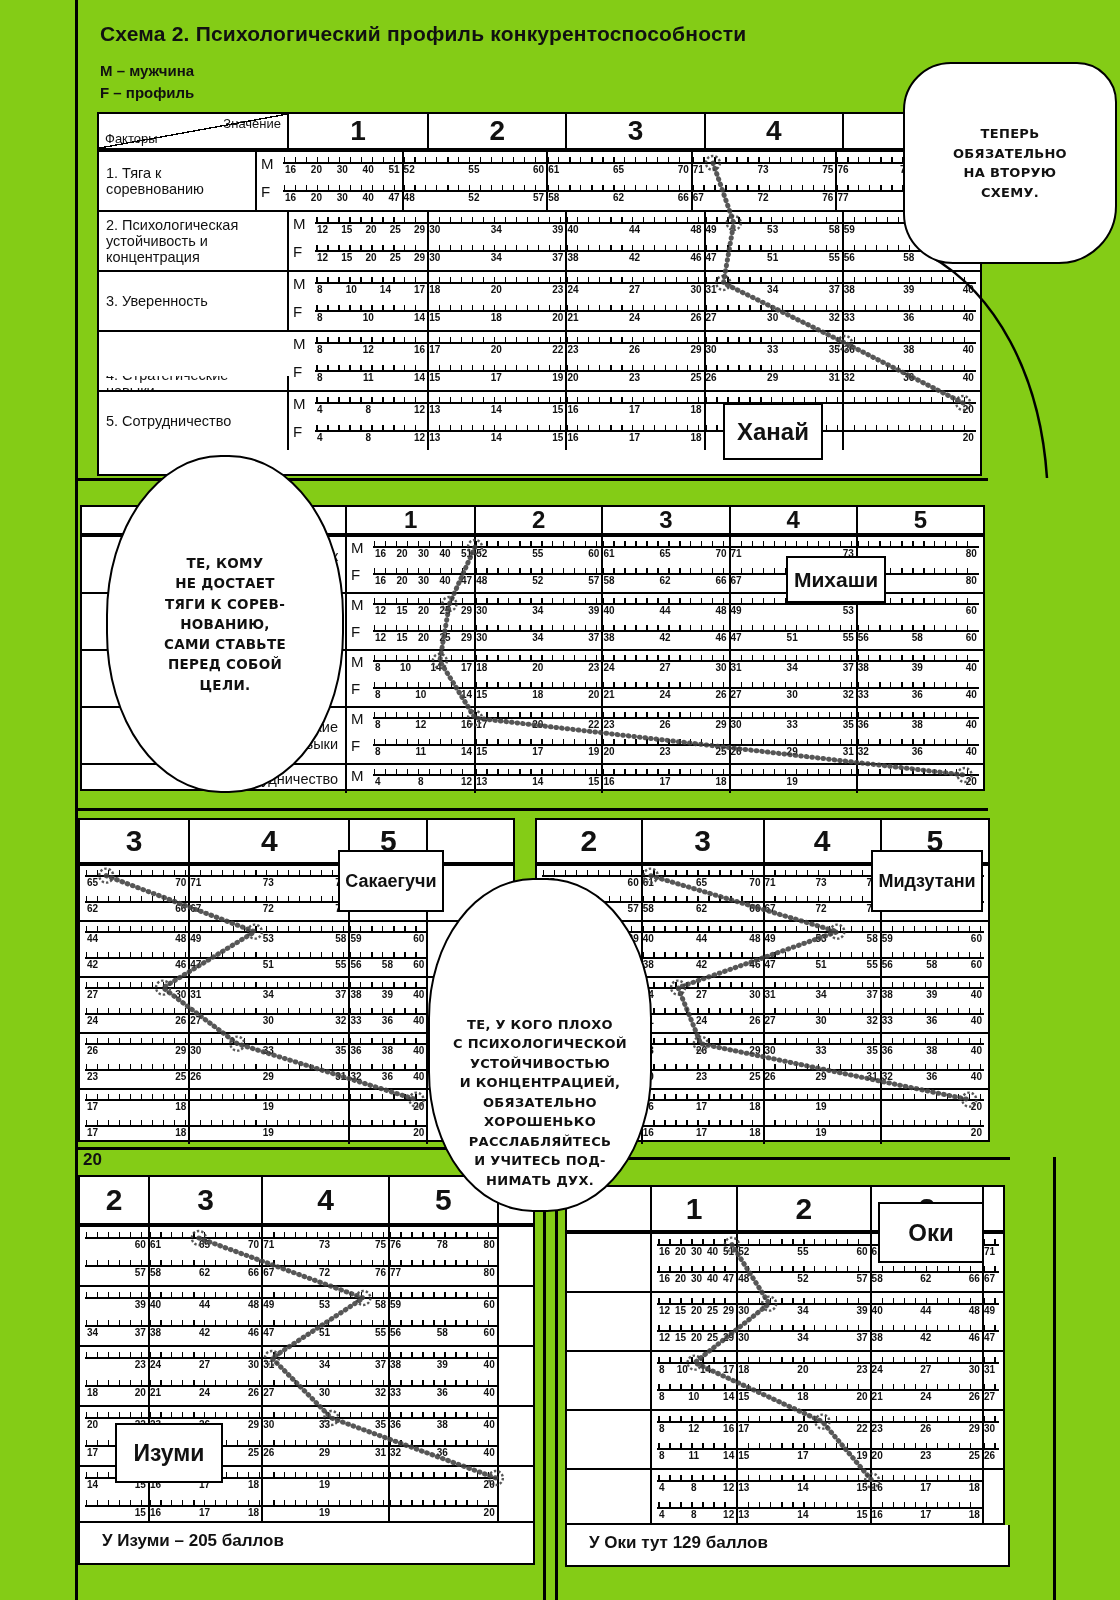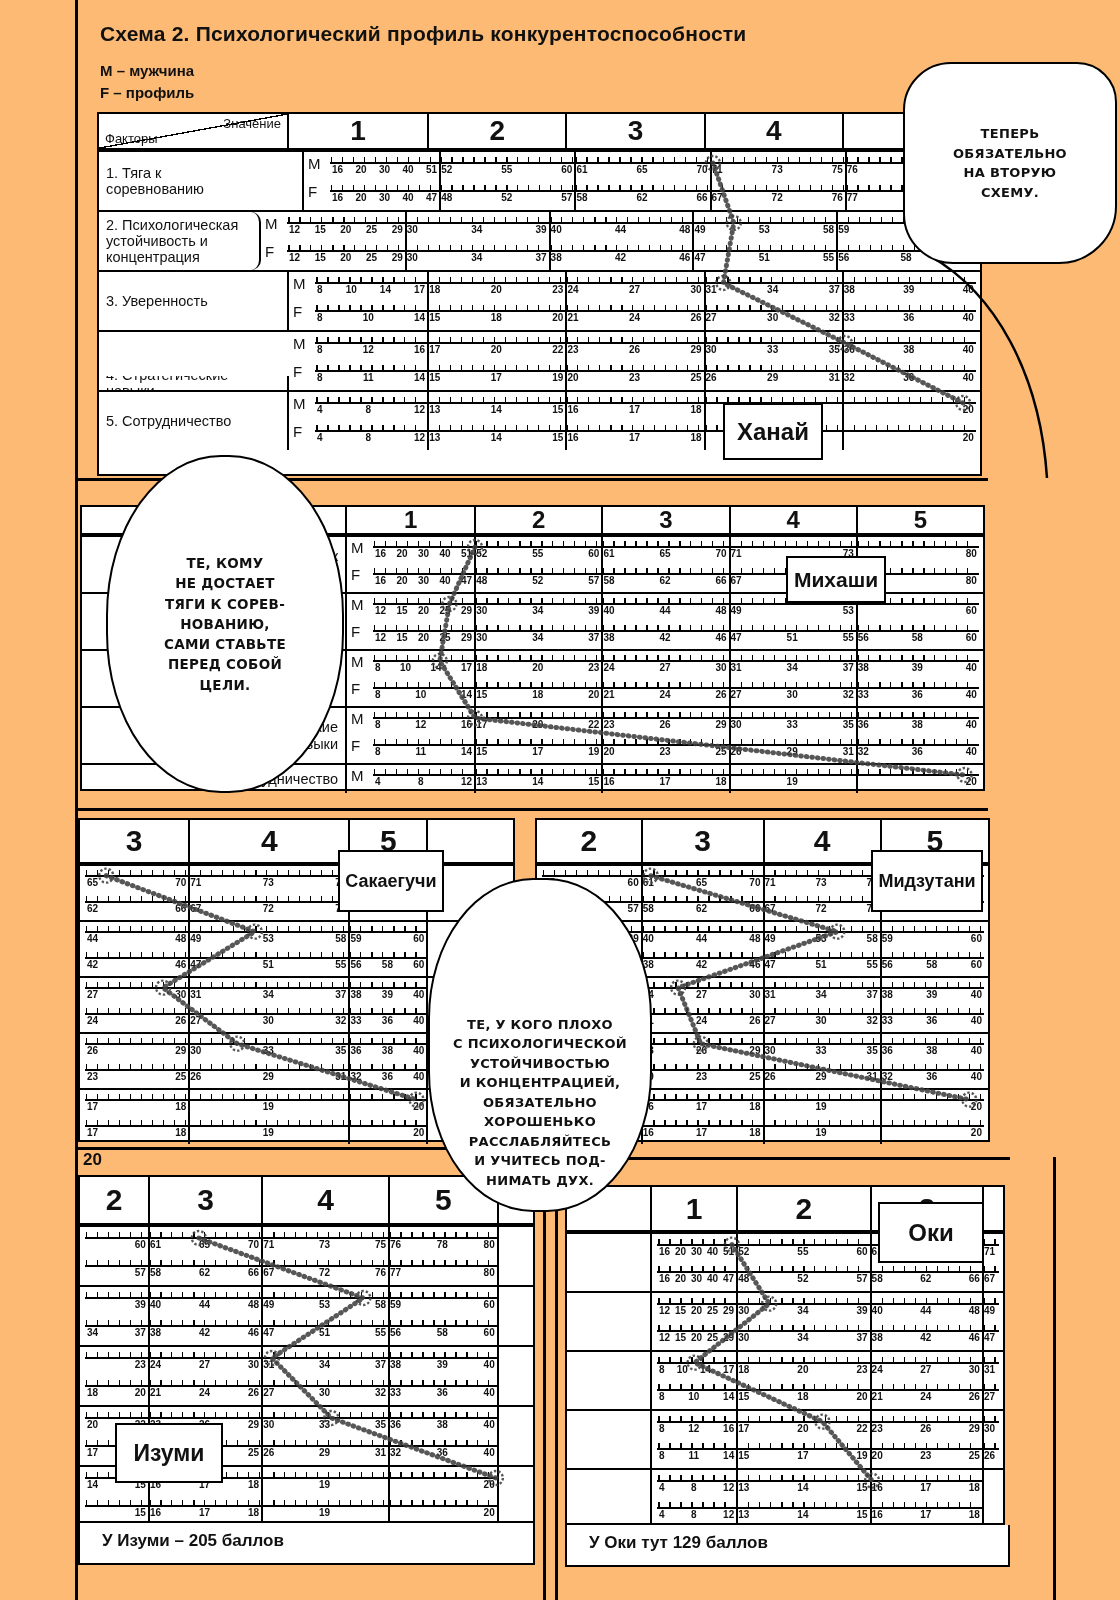--- a/index.html
+++ b/index.html
@@ -1,16 +1,16 @@
 <!DOCTYPE html>
 <html><head>
 <meta charset="utf-8">
 <style>
   html,body{margin:0;padding:0;background:#e8e8e8;}
-  #page{position:relative;width:1120px;height:1600px;background:#fdba74;font-family:"Liberation Sans",sans-serif;color:#111;overflow:hidden;text-decoration:underline;}
+  #page{position:relative;width:1120px;height:1600px;background:#84cc16;font-family:"Liberation Sans",sans-serif;color:#111;overflow:hidden;text-decoration:underline;}
   .line{position:absolute;background:#000;}
   #title{position:absolute;left:100px;top:22px;font-size:21px;font-weight:bold;letter-spacing:.2px;}
   .legend{position:absolute;left:100px;font-size:15px;font-weight:bold;}
   #legend-m{top:62px}
   #legend-f{top:84px}
   #stray20{position:absolute;left:83px;top:1150px;font-size:17px;font-weight:bold;}
   .ptable{position:absolute;background:#fff;border:2.5px solid #000;box-sizing:border-box;z-index:1;}
   .thead{display:flex;border-bottom:2px solid #000;box-sizing:border-box;}
   .hcell{display:flex;align-items:center;justify-content:center;font-weight:bold;box-sizing:border-box;overflow:hidden;}
   .hbord{border-left:2px solid #000;}
@@ -75,21 +75,21 @@
           <span class="ctop">Значение</span>
           <span class="cbot">Факторы</span>
         </div>
         <div class="hcell" style="width: 139px; font-size: 28px;">1</div>
         <div class="hcell hbord" style="width: 139px; font-size: 28px;">2</div>
         <div class="hcell hbord" style="width: 139px; font-size: 28px;">3</div>
         <div class="hcell hbord" style="width: 139px; font-size: 28px;">4</div>
         <div class="hcell hbord" style="width: 139px; font-size: 28px;">5</div>
       </div>
       <div class="trow" style="height: 60px;">
-        <div class="fcell" style="width: 205px; flex: 0 0 auto;">1. Тяга к
+        <div class="fcell" style="width: 158px; flex: 0 0 auto;">1. Тяга к
 соревнованию</div>
         <div class="scales">
           <div class="colsep" style="left: 20%;"></div>
           <div class="colsep" style="left: 40%;"></div>
           <div class="colsep" style="left: 60%;"></div>
           <div class="colsep" style="left: 80%;"></div>
           <div class="sline">
             <span class="mf">M</span>
             <div class="seg" style="width: 20%; padding-left: 26px;">
               <div class="ticks"></div>
@@ -174,21 +174,21 @@
               <div class="ticks"></div>
               <div class="labels">
                 <span>77</span>
                 <span>80</span>
               </div>
             </div>
           </div>
         </div>
       </div>
       <div class="trow" style="height: 60px;">
-        <div class="fcell" style="width: 162px; flex: 0 0 auto; border-radius: 10px;">2. Психологическая
+        <div class="fcell" style="width: 190px; flex: 0 0 auto;">2. Психологическая
 устойчивость и
 концентрация</div>
         <div class="scales">
           <div class="colsep" style="left: 20%;"></div>
           <div class="colsep" style="left: 40%;"></div>
           <div class="colsep" style="left: 60%;"></div>
           <div class="colsep" style="left: 80%;"></div>
           <div class="sline">
             <span class="mf">M</span>
             <div class="seg" style="width: 20%; padding-left: 26px;">

